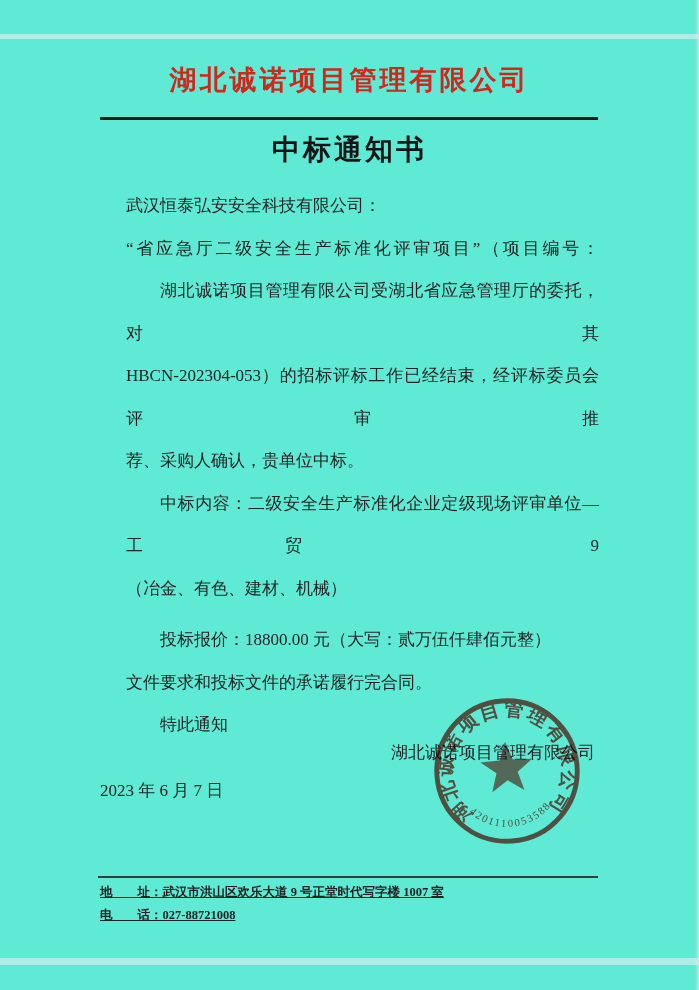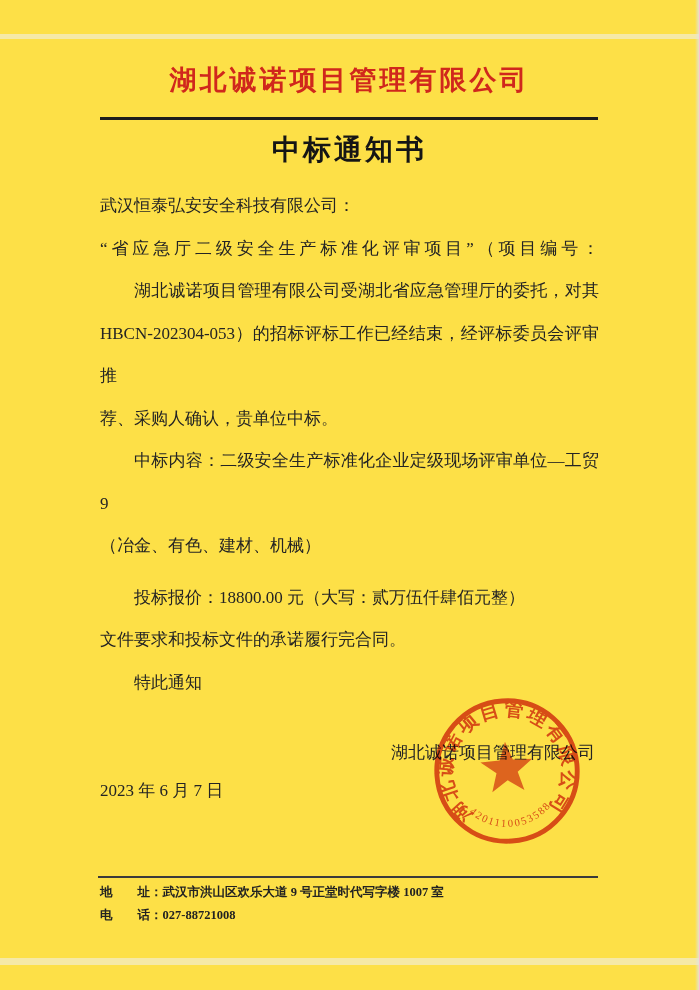--- a/index.html
+++ b/index.html
@@ -1,20 +1,20 @@
 <!DOCTYPE html>
 <html><head>
 <meta charset="utf-8">
 <style>
   html,body{margin:0;padding:0;background:#e9e9e9;}
   .page{
     position:relative;
     width:699px;height:990px;
     margin:0 auto;
-    background:#fde047;
+    background:#5eead4;
     overflow:hidden;
     font-family:"Liberation Serif","DejaVu Serif",serif;
     color:#242424;
   }
   
   .streak{position:absolute;left:0;right:0;background:#eef1f6;opacity:.55;pointer-events:none;}
   .streak.s1{top:34px;height:5px;}
   .streak.s2{top:958px;height:7px;}
   .edge-shadow{position:absolute;top:0;bottom:0;right:0;width:4px;
     background:linear-gradient(to left,#dfe3e9,rgba(255,255,255,0));opacity:.8;}
@@ -28,21 +28,21 @@
   .doc-title{
     position:absolute;top:130px;left:0;width:100%;
     text-align:center;font-size:28px;font-weight:bold;
     color:#151515;letter-spacing:3px;line-height:40px;
   }
 
   .body-block{
     position:absolute;top:185px;left:100px;width:499px;
     font-size:17px;line-height:42.5px;
   }
-  .bline{white-space:nowrap;}
+  .bline{white-space:nowrap;margin-left:26px;}
   .bline.indent{text-indent:34px;}
   .bline.fill{white-space:normal;text-align:justify;text-align-last:justify;}
   .bline.gap-sm{margin-top:9px;}
   .bline.gap-lg{margin-top:49px;}
 
   .sig-company{
     position:absolute;top:738px;left:100px;width:495px;
     text-align:right;font-size:17px;line-height:30px;padding-right:3px;
   }
   .sig-date{
@@ -55,20 +55,21 @@
     mix-blend-mode:multiply;opacity:.9;
     transform:rotate(-4deg);
   }
   .seal text{fill:#d5453b;font-family:"Liberation Serif","DejaVu Serif",serif;}
 
   .rule2{position:absolute;top:876px;left:98px;width:500px;height:2px;background:#3a3a3a;}
   .footer-block{
     position:absolute;top:881px;left:100px;width:499px;
     font-size:12.5px;font-weight:bold;line-height:22.5px;color:#222;
     font-family:"Liberation Serif","DejaVu Serif",serif;
+    text-decoration:underline;
   }
 </style>
 </head>
 <body>
 
 <div class="page">
 
   <div class="streak s1"></div>
   <div class="streak s2"></div>
   <div class="edge-shadow"></div>

